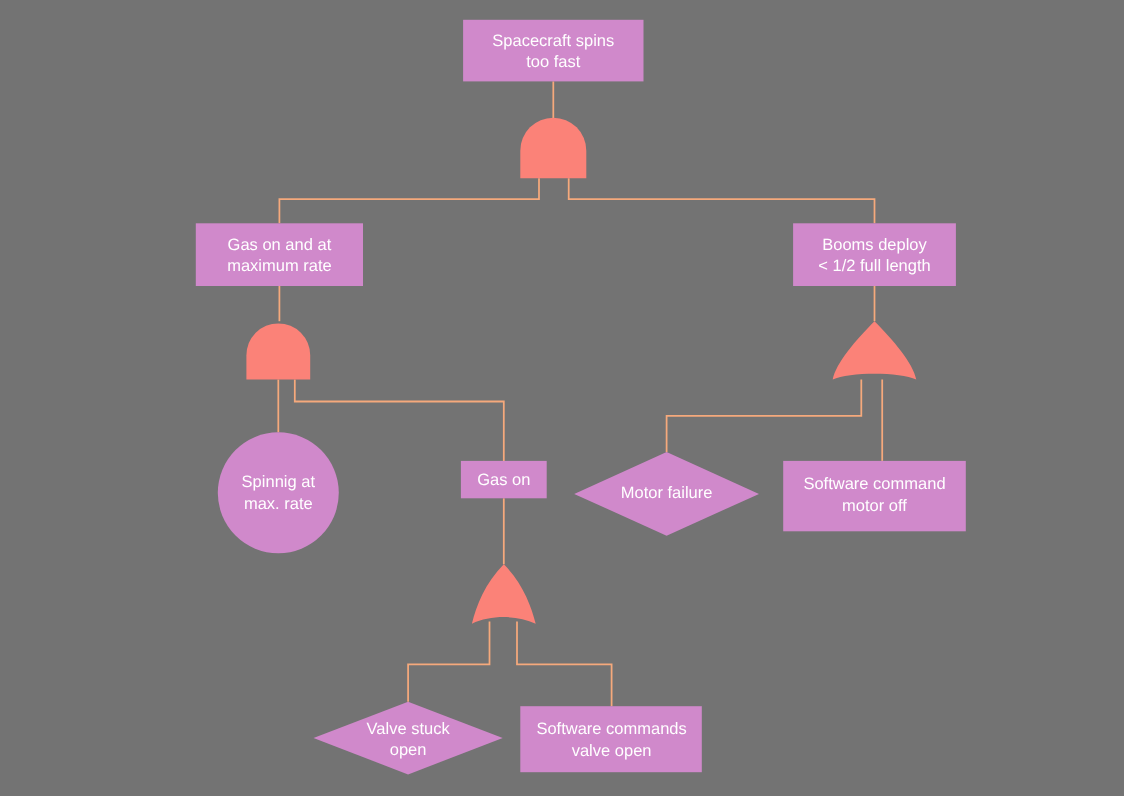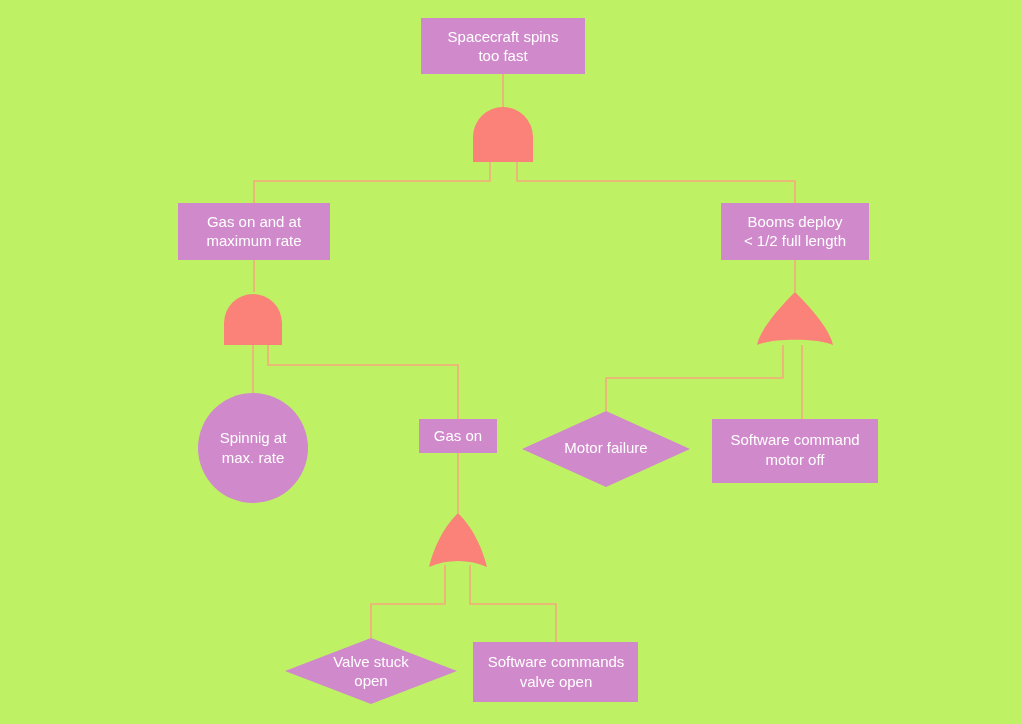--- a/index.html
+++ b/index.html
@@ -10,21 +10,21 @@
   body {
     width: 1022px;
     height: 724px;
     font-family: "Liberation Sans", sans-serif;
     overflow: hidden;
   }
   #diagram-root {
     position: relative;
     width: 1022px;
     height: 724px;
-    background: #bef264;
+    background: #737373;
   }
   svg#fault-tree {
     display: block;
     width: 1022px;
     height: 724px;
   }
   .node-label {
     fill: #ffffff;
     font-family: "Liberation Sans", sans-serif;
     font-size: 15px;

